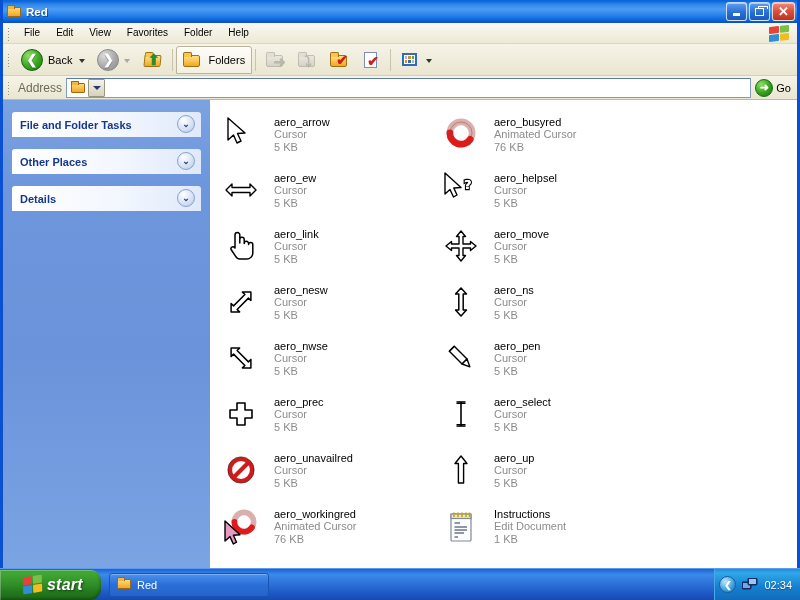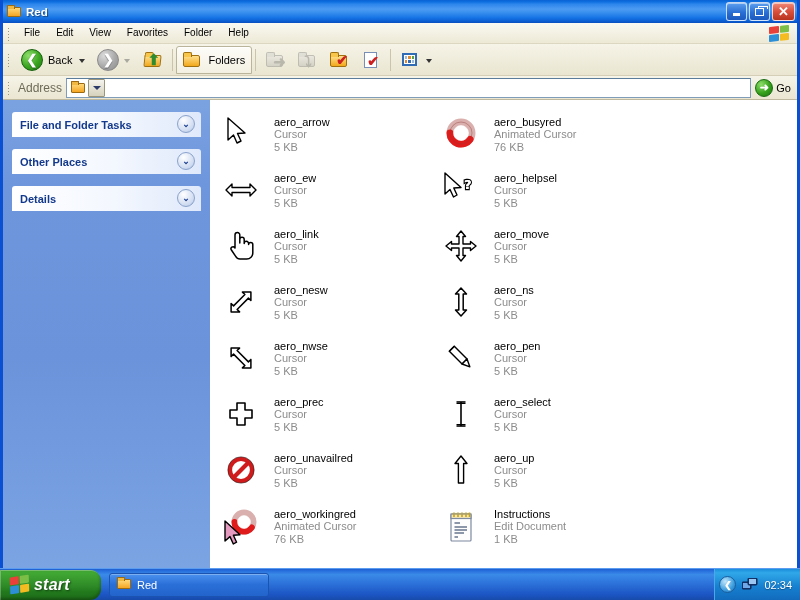--- a/index.html
+++ b/index.html
@@ -237,21 +237,21 @@
     position:absolute; left:0; bottom:0; width:800px; height:32px;
     background:linear-gradient(to bottom,#1f5fd0 0%,#2a74e0 8%,#3a8ae8 18%,
       #2b6fd8 50%,#1c56c4 82%,#174aaa 100%);
     border-top:1px solid #5b9bf0;
     display:flex; align-items:center;
   }
   #start-btn {
     height:30px; width:101px; flex:0 0 101px;
     background:linear-gradient(to bottom,#3fa233 0%,#41a834 10%,#2f8b27 52%,#227a1d 72%,#1d6b18 100%);
     border-radius:0 11px 11px 0;
-    display:flex; align-items:center; gap:5px; padding-left:10px;
+    display:flex; align-items:center; gap:5px; padding-left:23px;
     box-shadow:inset -1px -2px 3px rgba(0,0,0,.25), inset 1px 1px 0 rgba(255,255,255,.3);
     cursor:default;
   }
   #start-flag {
     width:19px;height:17px; display:grid;
     grid-template-columns:1fr 1fr; grid-template-rows:1fr 1fr; gap:1.5px;
     transform:skewY(-7deg) rotate(-2deg);
   }
   #start-flag i { display:block; border-radius:1px; }
   #start-label {

